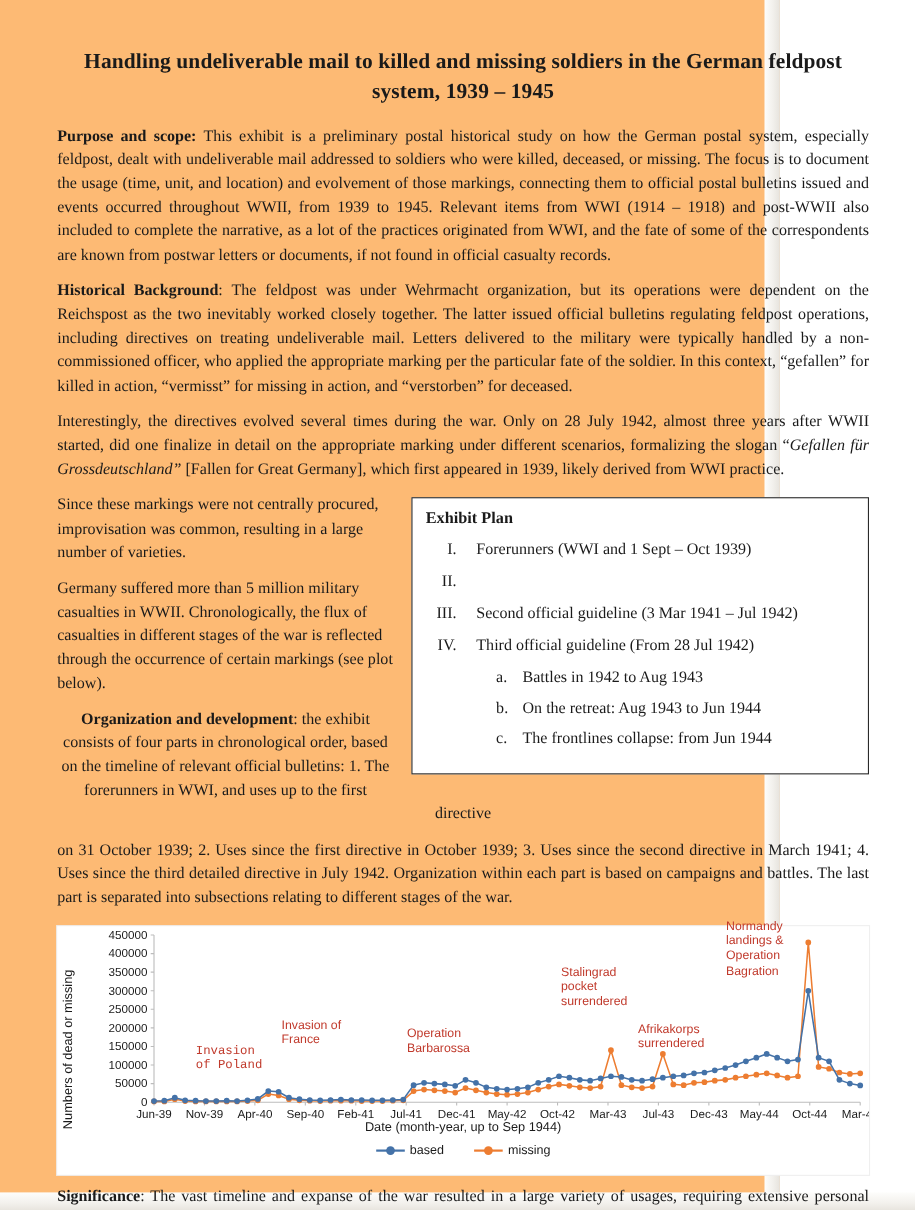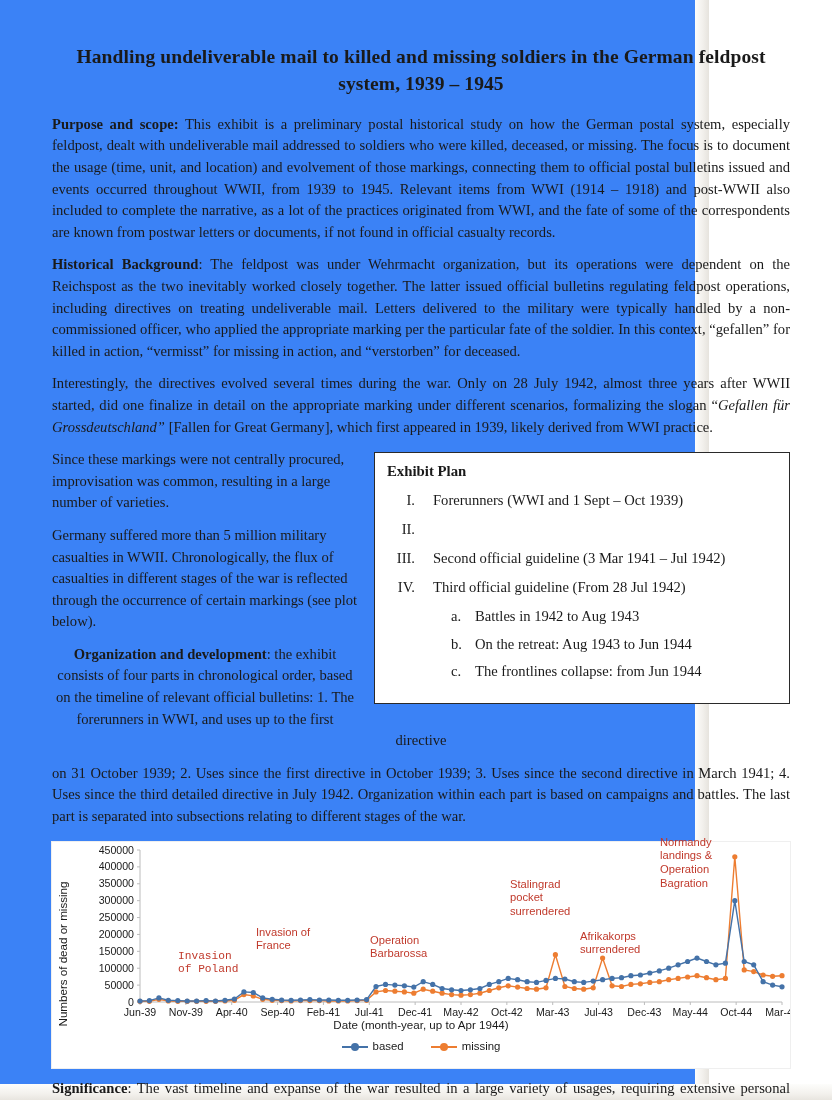--- a/index.html
+++ b/index.html
@@ -13,21 +13,21 @@
     font-family: "Liberation Serif", serif;
     color: #1a1a1a;
     position: relative;
     overflow: hidden;
   }
   .page {
     position: absolute;
     left: 0; top: 0;
     width: 709px;
     height: 1100px;
-    background: #3b82f6;
+    background: #fdba74;
   }
   .paper-edge-right {
     position: absolute;
     right: 0; top: 0;
     width: 14px; height: 1100px;
     background: linear-gradient(to right, #fdfdfb 0%, #f2f0ec 55%, #e6e3dd 100%);
   }
   .paper-edge-bottom {
     position: absolute;
     left: 0; bottom: 0;
@@ -240,21 +240,21 @@
 
     <p class="para" style="text-align:center;">
       <span class="lead">Organization and development</span><span>: the exhibit consists of four parts in chronological order, based on the timeline of relevant official bulletins: 1. The forerunners in WWI, and uses up to the first directive</span>
     </p>
 
     <p class="para">on 31 October 1939; 2. Uses since the first directive in October 1939; 3. Uses since the second directive in March 1941; 4. Uses since the third detailed directive in July 1942. Organization within each part is based on campaigns and battles. The last part is separated into subsections relating to different stages of the war.</p>
 
     <div class="chart-card">
       <div class="chart-inner">
         <div class="ylabel">Numbers of dead or missing</div>
-        <div class="xlabel">Date (month-year, up to Apr 1944)</div>
+        <div class="xlabel">Date (month-year, up to Sep 1944)</div>
 
         <svg class="plot" width="738" height="200" viewBox="0 0 738 200">
           <g id="y-ticks">
               <text x="82" y="163.5" text-anchor="end" class="ytick">0</text>
               <line x1="85" x2="88" y1="160" y2="160" stroke="#bcbcbc"></line>
               <text x="82" y="146.61111111111111" text-anchor="end" class="ytick">50000</text>
               <line x1="85" x2="88" y1="143.11111111111111" y2="143.11111111111111" stroke="#bcbcbc"></line>
               <text x="82" y="129.72222222222223" text-anchor="end" class="ytick">100000</text>
               <line x1="85" x2="88" y1="126.22222222222223" y2="126.22222222222223" stroke="#bcbcbc"></line>
               <text x="82" y="112.83333333333334" text-anchor="end" class="ytick">150000</text>

